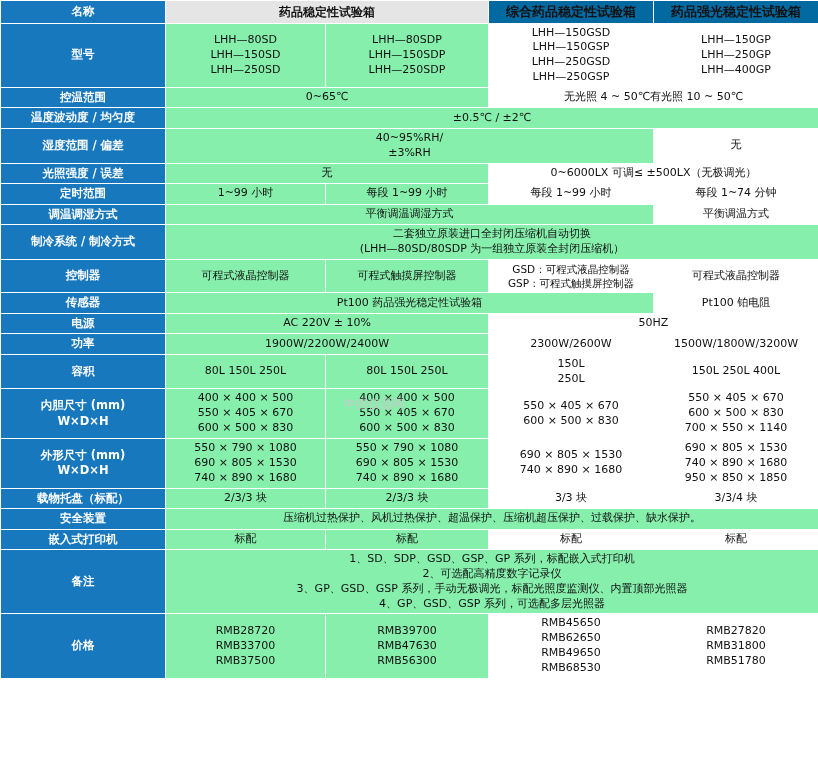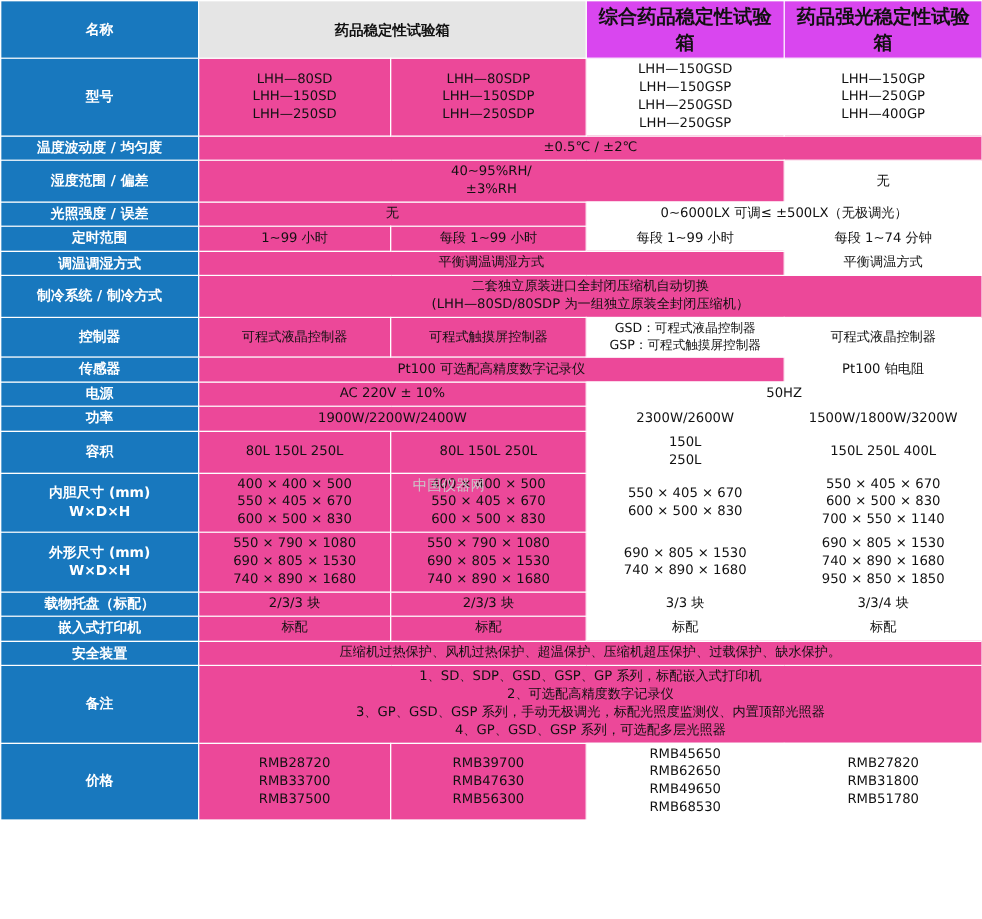--- a/index.html
+++ b/index.html
@@ -24,38 +24,38 @@
     line-height:1.35;
   }
   td.hdr{
     background:#1878be;
     color:#ffffff;
     font-weight:bold;
     font-size:11.5px;
     width:165px;
   }
   td.cell{
-    background:#ec4899;
+    background:#86efac;
     color:#111111;
   }
   td.cellwhite{
     background:#ffffff;
     color:#111111;
   }
   td.colhdr{
     background:#e5e5e5;
     color:#111111;
     font-weight:bold;
     font-size:12px;
   }
   td.colhdr2{
-    background:#d946ef;
+    background:#0369a1;
     color:#111111;
     font-weight:bold;
-    font-size:16px;
+    font-size:13px;
   }
   .nm{white-space:pre-line;}
   .watermark{
     position:absolute;
     left:344px;
     top:396px;
     font-size:12px;
     color:#c9c9c9;
     pointer-events:none;
   }
@@ -93,20 +93,25 @@
 LHH—250SDP</td>
       <td class="cellwhite nm">LHH—150GSD
 LHH—150GSP
 LHH—250GSD
 LHH—250GSP</td>
       <td class="cellwhite nm">LHH—150GP
 LHH—250GP
 LHH—400GP</td>
     </tr>
 
+    <tr>
+      <td class="hdr">控温范围</td>
+      <td class="cell" colspan="2">0~65℃</td>
+      <td class="cellwhite" colspan="2">无光照 4 ~ 50℃有光照 10 ~ 50℃</td>
+    </tr>
 
     <tr>
       <td class="hdr">温度波动度 / 均匀度</td>
       <td class="cell" colspan="4">±0.5℃ / ±2℃</td>
     </tr>
 
     <tr>
       <td class="hdr">湿度范围 / 偏差</td>
       <td class="cell nm" colspan="3">40~95%RH/
 ±3%RH</td>
@@ -143,21 +148,21 @@
       <td class="hdr">控制器</td>
       <td class="cell">可程式液晶控制器</td>
       <td class="cell">可程式触摸屏控制器</td>
       <td class="cellwhite nm small">GSD：可程式液晶控制器
 GSP：可程式触摸屏控制器</td>
       <td class="cellwhite">可程式液晶控制器</td>
     </tr>
 
     <tr>
       <td class="hdr">传感器</td>
-      <td class="cell" colspan="3">Pt100 可选配高精度数字记录仪</td>
+      <td class="cell" colspan="3">Pt100 药品强光稳定性试验箱</td>
       <td class="cellwhite">Pt100 铂电阻</td>
     </tr>
 
 
     <tr>
       <td class="hdr">电源</td>
       <td class="cell" colspan="2">AC 220V ± 10%</td>
       <td class="cellwhite" colspan="2">50HZ</td>
     </tr>
 
@@ -211,30 +216,30 @@
 
     <tr>
       <td class="hdr">载物托盘（标配）</td>
       <td class="cell">2/3/3 块</td>
       <td class="cell">2/3/3 块</td>
       <td class="cellwhite">3/3 块</td>
       <td class="cellwhite">3/3/4 块</td>
     </tr>
 
     <tr>
+      <td class="hdr">安全装置</td>
+      <td class="cell" colspan="4">压缩机过热保护、风机过热保护、超温保护、压缩机超压保护、过载保护、缺水保护。</td>
+    </tr>
+
+    <tr>
       <td class="hdr">嵌入式打印机</td>
       <td class="cell">标配</td>
       <td class="cell">标配</td>
       <td class="cellwhite">标配</td>
       <td class="cellwhite">标配</td>
-    </tr>
-
-    <tr>
-      <td class="hdr">安全装置</td>
-      <td class="cell" colspan="4">压缩机过热保护、风机过热保护、超温保护、压缩机超压保护、过载保护、缺水保护。</td>
     </tr>
 
     <tr>
       <td class="hdr">备注</td>
       <td class="cell nm" colspan="4">1、SD、SDP、GSD、GSP、GP 系列，标配嵌入式打印机
 2、可选配高精度数字记录仪
 3、GP、GSD、GSP 系列，手动无极调光，标配光照度监测仪、内置顶部光照器
 4、GP、GSD、GSP 系列，可选配多层光照器</td>
     </tr>
 

